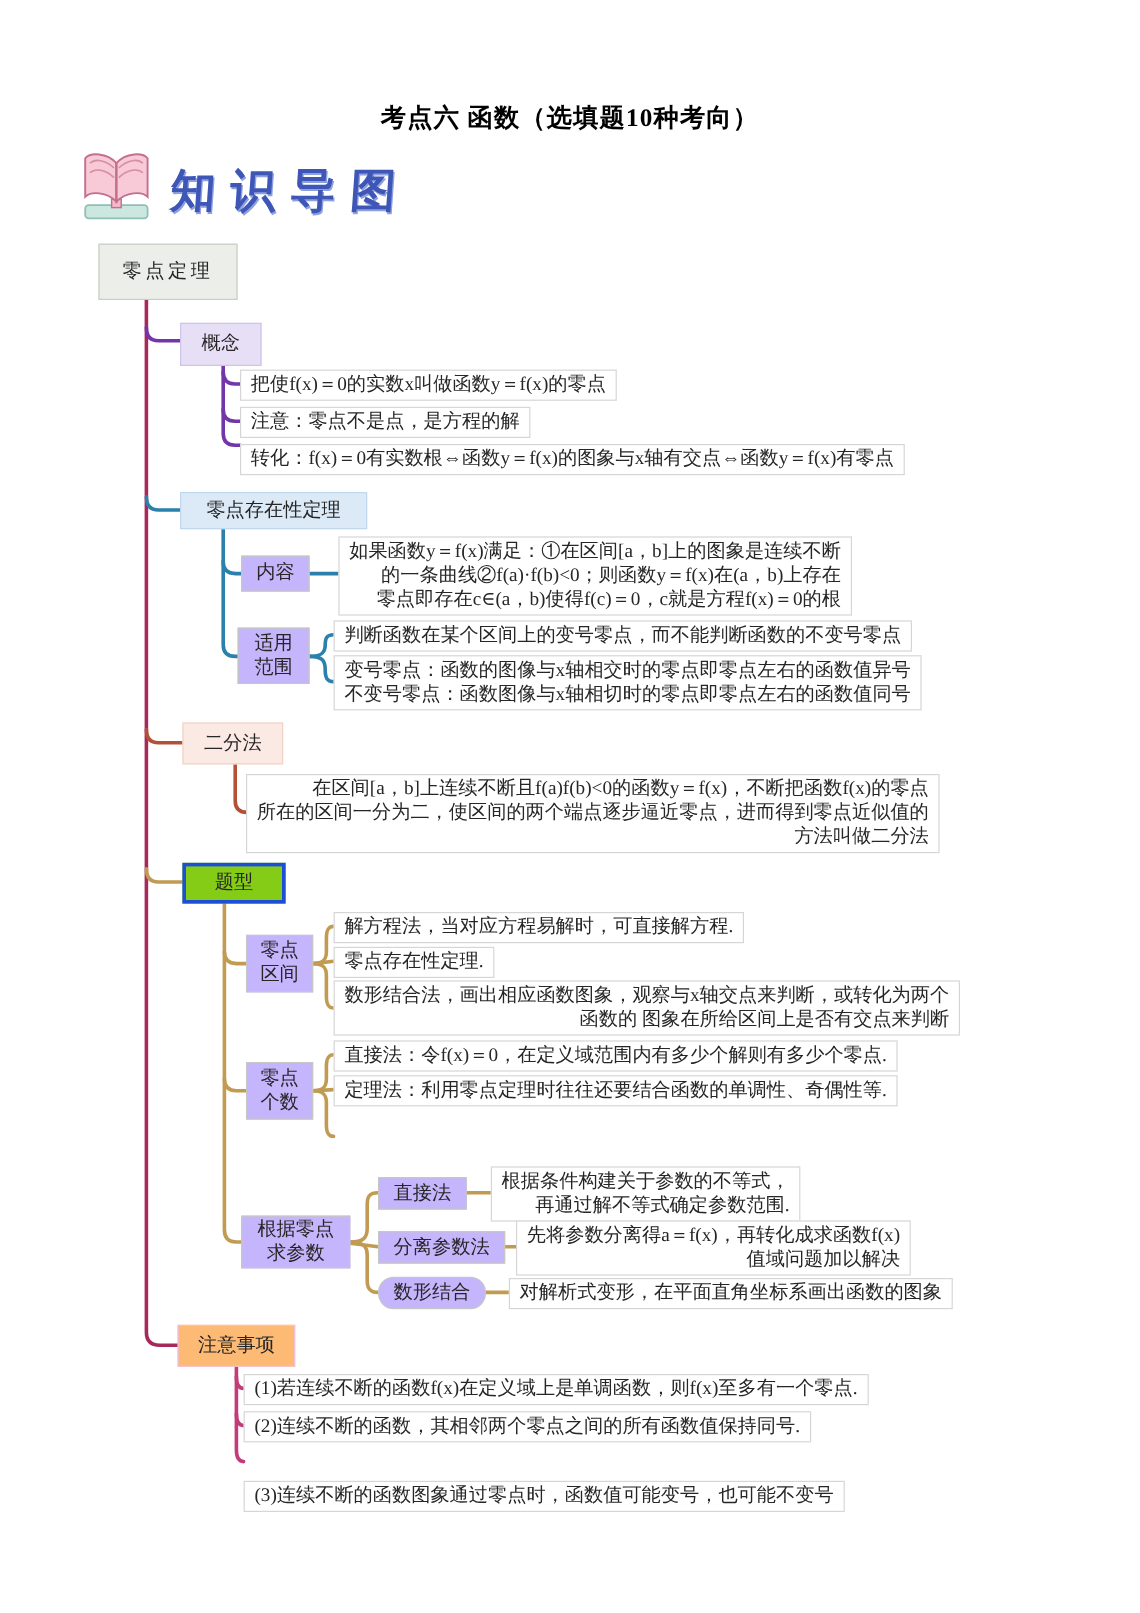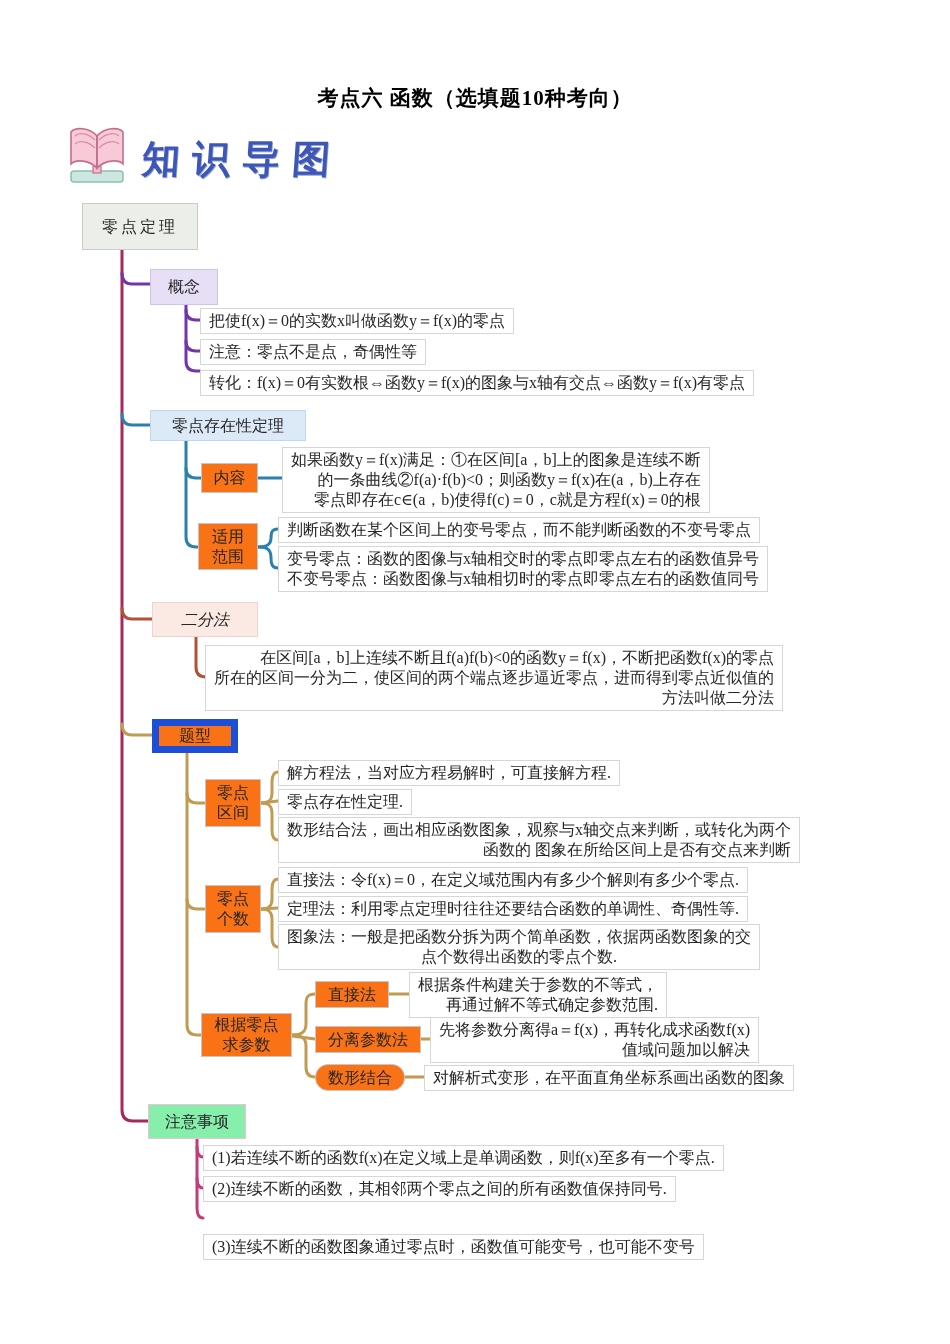--- a/index.html
+++ b/index.html
@@ -22,23 +22,23 @@
   svg.connectors { position:absolute; left:0; top:0; pointer-events:none; }
 
   .node {
     position:absolute; display:flex; align-items:center; justify-content:center;
     white-space:pre-line; text-align:center; font-size:16px; line-height:20px;
   }
   .root-box   { background:#ECEFE9; border:1px solid #C9CEC4; letter-spacing:3px; }
   .b-concept  { background:#E6DFF6; border:1px solid #CFC2ED; }
   .b-exist    { background:#DCEAF8; border:1px solid #BFD7EF; }
   .b-bisect   { background:#FBE9E3; border:1px solid #F2D3C9; }
-  .b-types    { background:#f97316; border:7px solid #1d4ed8;text-align:right; }
-  .b-notes    { background:#86efac; border:1px solid #F3BFD6; }
-  .sub-box    { background:#f97316; border:1px solid #C6C6C6; }
+  .b-types    { background:#84cc16; border:3px solid #1d4ed8;text-align:right; }
+  .b-notes    { background:#fdba74; border:1px solid #F3BFD6; }
+  .sub-box    { background:#c4b5fd; border:1px solid #C6C6C6; }
 
   .leaf {
     position:absolute; background:#ffffff; border:1px solid #D6D6D6;
     padding:2px 8px; font-size:16px; line-height:20px; white-space:pre-line;
     text-align:right;
   }
   .leaf.center { text-align:center; }
 </style>
 </head>
 <body>
@@ -111,54 +111,52 @@
       <path d="M197 1139 L197 1208 Q197 1218 203 1218"></path>
       <path d="M197 1147 Q197 1157 203 1157"></path>
       <path d="M197 1178 Q197 1188 203 1188"></path>
     </g>
   </svg>
 
   <div class="node root-box" style="left:82px; top:203px; width:116px; height:47px;">零点定理</div>
 
   <div class="node b-concept" style="left:150px; top:269px; width:68px; height:36px;">概念</div>
   <div class="leaf" style="left:200px; top:308px;">把使f(x)＝0的实数x叫做函数y＝f(x)的零点</div>
-  <div class="leaf" style="left:200px; top:339px;">注意：零点不是点，奇偶性等</div>
+  <div class="leaf" style="left:200px; top:339px;">注意：零点不是点，是方程的解</div>
   <div class="leaf" style="left:200px; top:370px;">转化：f(x)＝0有实数根⇔函数y＝f(x)的图象与x轴有交点⇔函数y＝f(x)有零点</div>
 
   <div class="node b-exist" style="left:150px; top:410px; width:156px; height:31px;">零点存在性定理</div>
   <div class="node sub-box" style="left:201px; top:463px; width:57px; height:30px;">内容</div>
   <div class="leaf" style="left:282px; top:447px;">如果函数y＝f(x)满足：①在区间[a，b]上的图象是连续不断
 的一条曲线②f(a)·f(b)&lt;0；则函数y＝f(x)在(a，b)上存在
 零点即存在c∈(a，b)使得f(c)＝0，c就是方程f(x)＝0的根</div>
   <div class="node sub-box" style="left:198px; top:523px; width:60px; height:47px;">适用
 范围</div>
   <div class="leaf" style="left:278px; top:517px;">判断函数在某个区间上的变号零点，而不能判断函数的不变号零点</div>
   <div class="leaf" style="left:278px; top:546px;">变号零点：函数的图像与x轴相交时的零点即零点左右的函数值异号
 不变号零点：函数图像与x轴相切时的零点即零点左右的函数值同号</div>
 
-  <div class="node b-bisect" style="left:152px; top:602px; width:106px; height:35px;font-style:italic;">二分法</div>
+  <div class="node b-bisect" style="left:152px; top:602px; width:84px; height:35px;">二分法</div>
   <div class="leaf" style="left:205px; top:645px;">在区间[a，b]上连续不断且f(a)f(b)&lt;0的函数y＝f(x)，不断把函数f(x)的零点
 所在的区间一分为二，使区间的两个端点逐步逼近零点，进而得到零点近似值的
 方法叫做二分法</div>
 
   <div class="node b-types" style="left:152px; top:719px; width:86px; height:34px;">题型</div>
 
   <div class="node sub-box" style="left:205px; top:779px; width:56px; height:48px;">零点
 区间</div>
   <div class="leaf" style="left:278px; top:760px;">解方程法，当对应方程易解时，可直接解方程.</div>
   <div class="leaf" style="left:278px; top:789px;">零点存在性定理.</div>
   <div class="leaf" style="left:278px; top:817px;">数形结合法，画出相应函数图象，观察与x轴交点来判断，或转化为两个
 函数的 图象在所给区间上是否有交点来判断</div>
 
   <div class="node sub-box" style="left:205px; top:885px; width:56px; height:48px;">零点
 个数</div>
   <div class="leaf" style="left:278px; top:867px;">直接法：令f(x)＝0，在定义域范围内有多少个解则有多少个零点.</div>
   <div class="leaf" style="left:278px; top:896px;">定理法：利用零点定理时往往还要结合函数的单调性、奇偶性等.</div>
-  <div class="leaf center" style="left:278px; top:924px;">图象法：一般是把函数分拆为两个简单函数，依据两函数图象的交
-点个数得出函数的零点个数.</div>
 
   <div class="node sub-box" style="left:201px; top:1013px; width:91px; height:44px;">根据零点
 求参数</div>
   <div class="node sub-box" style="left:315px; top:981px; width:74px; height:27px;">直接法</div>
   <div class="leaf" style="left:409px; top:972px;">根据条件构建关于参数的不等式，
 再通过解不等式确定参数范围.</div>
   <div class="node sub-box" style="left:315px; top:1026px; width:106px; height:27px;">分离参数法</div>
   <div class="leaf" style="left:430px; top:1017px;">先将参数分离得a＝f(x)，再转化成求函数f(x)
 值域问题加以解决</div>
   <div class="node sub-box" style="left:315px; top:1064px; width:90px; height:27px;border-radius:13px;">数形结合</div>

